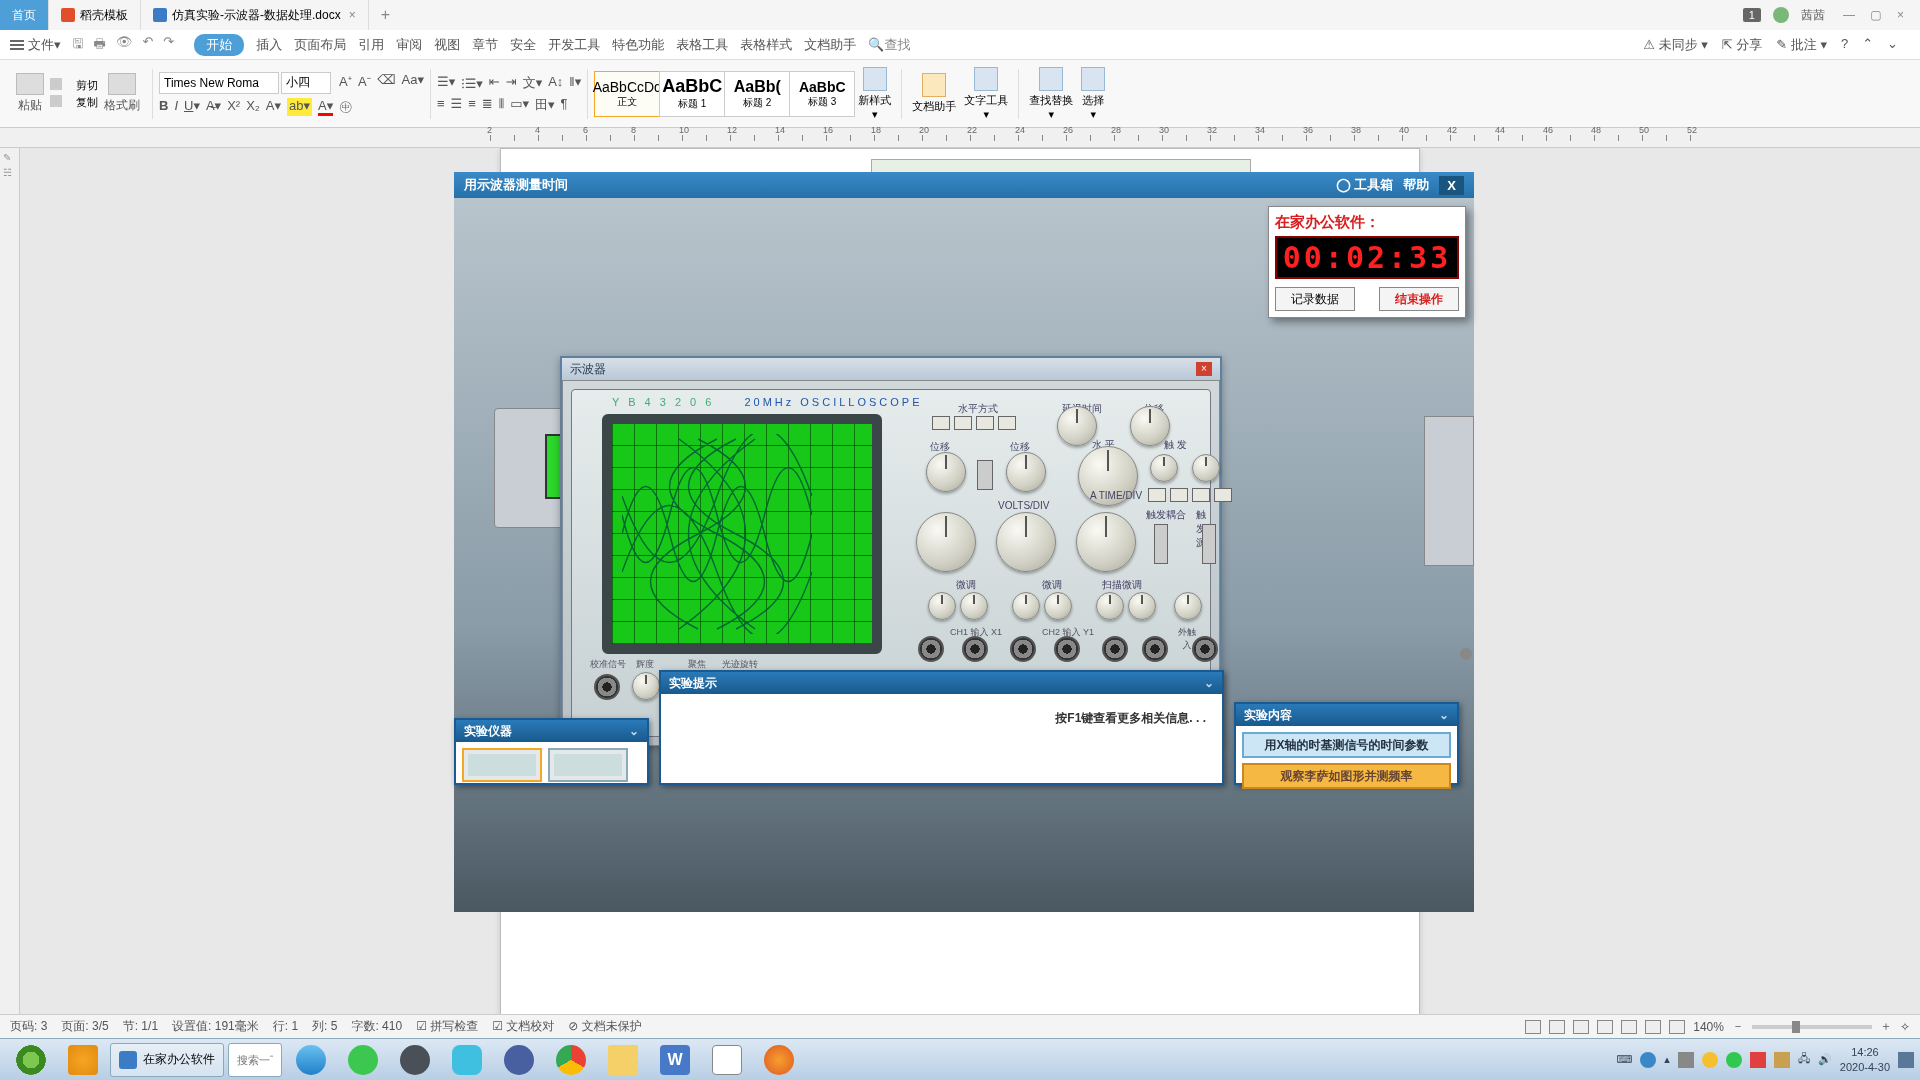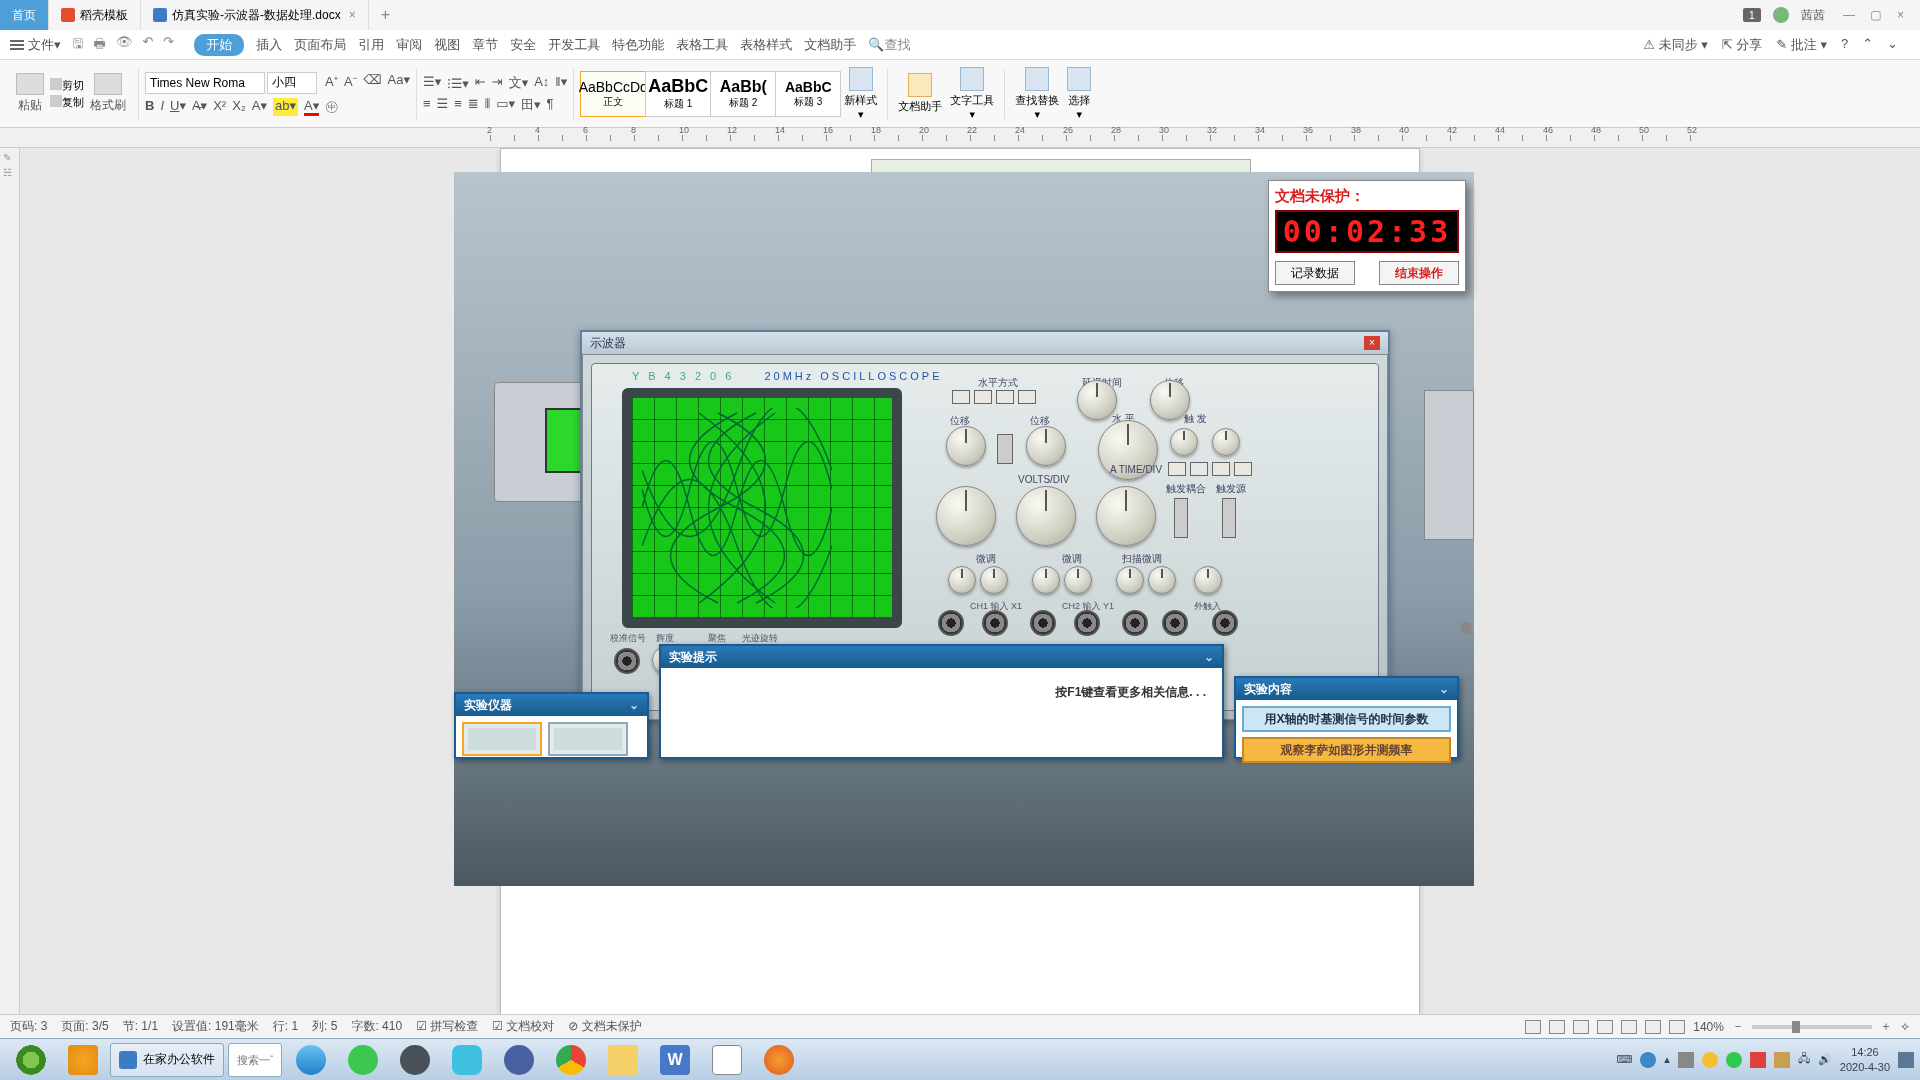--- a/index.html
+++ b/index.html
@@ -28,21 +28,21 @@
 .menu-pill { background: #4e9ed8; color: #fff; padding: 2px 12px; border-radius: 10px; }
 .menu-item { color: #555; }
 .menu-search { display: flex; align-items: center; color: #888; }
 .menu-right { margin-left: auto; display: flex; gap: 14px; color: #555; }
 
 
 .ribbon { height: 68px; background: #f8f8f8; border-bottom: 1px solid #ccc; display: flex; align-items: center; padding: 0 10px; font-size: 12px; }
 .rib-group { display: flex; flex-direction: column; align-items: center; justify-content: center; margin: 0 6px; color: #555; }
 .rib-big-icon { width: 28px; height: 22px; background: #ddd; border: 1px solid #bbb; margin-bottom: 2px; }
 .rib-small { display: flex; flex-direction: column; gap: 2px; font-size: 11px; }
-.rib-small span { display: flex; align-items: flex-start; gap: 0; font-family: Liberation Mono, monospace; }
+.rib-small span { display: flex; align-items: flex-start; gap: 14px; font-family: Liberation Mono, monospace; }
 .rib-small i { width: 12px; height: 12px; background: #ccc; display: inline-block; }
 .rib-sep { width: 1px; height: 50px; background: #ddd; margin: 0 6px; }
 .font-box { display: flex; gap: 2px; }
 .font-box select, .font-box input { height: 22px; border: 1px solid #ccc; font-size: 12px; padding: 0 4px; background: #fff; }
 .font-name { width: 120px; }
 .font-size { width: 50px; }
 .font-btns { display: flex; gap: 6px; margin-top: 4px; color: #555; }
 .font-btns span { font-size: 13px; cursor: pointer; }
 .style-box { display: flex; }
 .style-item { border: 1px solid #ccc; width: 66px; height: 46px; display: flex; flex-direction: column; align-items: center; justify-content: center; font-size: 10px; background: #fff; margin-right: -1px; }
@@ -83,21 +83,21 @@
 
 
 .timer-panel { position: absolute; right: 8px; top: 8px; width: 198px; background: #fff; border: 1px solid #888; box-shadow: 4px 4px 8px rgba(0,0,0,0.4); padding: 6px; }
 .timer-title { color: #d82020; font-size: 15px; font-weight: bold; margin-bottom: 4px; }
 .timer-display { background: #000; border: 2px solid #800; color: #ff2020; font-family: "DS-Digital", monospace; font-size: 30px; text-align: center; padding: 2px 0; letter-spacing: 3px; font-weight: bold; }
 .timer-btns { display: flex; gap: 24px; margin-top: 8px; }
 .timer-btns button { flex: 1; height: 24px; font-size: 12px; border: 1px solid #888; background: #f4f4f4; cursor: pointer; }
 .timer-btns button.red { color: #d82020; font-weight: bold; }
 
 
-.oscwin { position: absolute; left: 126px; top: 158px; width: 810px; height: 390px; background: #e0e4e6; border: 2px solid #6080a0; box-shadow: 0 2px 8px rgba(0,0,0,0.3); }
+.oscwin { position: absolute; left: 106px; top: 158px; width: 662px; height: 390px; background: #e0e4e6; border: 2px solid #6080a0; box-shadow: 0 2px 8px rgba(0,0,0,0.3); }
 .oscwin-title { height: 22px; background: linear-gradient(#d8e0e8, #b8c8d8); display: flex; align-items: center; padding: 0 8px; font-size: 12px; color: #234; }
 .oscwin-title .close { margin-left: auto; width: 16px; height: 14px; background: #d04030; color: #fff; text-align: center; font-size: 10px; line-height: 14px; cursor: pointer; }
 .oscwin-body { height: 366px; background: linear-gradient(#d0d8da, #b8c2c6); border: 1px solid #888; margin: 0; position: relative; }
 .osc-device { position: absolute; inset: 8px; background: linear-gradient(#e6ecec, #c6d0d2); border: 1px solid #778; border-radius: 4px; padding-left: 48px; }
 .osc-label-bar { position: absolute; left: 40px; top: 6px; font-size: 11px; color: #4a7; letter-spacing: 3px; }
 .osc-label-bar .mhz { color: #25a; margin-left: 30px; }
 .osc-screen { position: absolute; left: 30px; top: 24px; width: 280px; height: 240px; background: #0a4a0a; border: 10px solid #3a4648; border-radius: 6px; }
 .osc-screen-inner { position: absolute; inset: 0; background:
   repeating-linear-gradient(0deg, rgba(0,60,0,0.6) 0 1px, transparent 1px 22px),
   repeating-linear-gradient(90deg, rgba(0,60,0,0.6) 0 1px, transparent 1px 22px),
@@ -375,29 +375,37 @@
       <span>✎</span>
       <span>☵</span>
     </div>
   <div class="page page1">
     <div class="page-img">
       <div class="page-grid"></div>
     </div>
   </div>
 
   <div class="sim">
+    <div class="sim-header">
+      <span>用示波器测量时间</span>
+      <div class="sim-header-right">
+        <span>◯ <span>工具箱</span></span>
+        <span>帮助</span>
+        <span class="close">X</span>
+      </div>
+    </div>
     <div class="sim-body">
       <div class="bg-oscillo">
           <div class="scrn"></div>
         </div>
       <div class="bg-box2"></div>
       <div class="scroll-knob"></div>
 
       <div class="timer-panel">
-        <div class="timer-title">文档未保护：</div>
+        <div class="timer-title">在家办公软件：</div>
         <div class="timer-display">00:02:33</div>
         <div class="timer-btns">
           <button>记录数据</button>
           <button class="red">结束操作</button>
         </div>
       </div>
 
       <div class="oscwin">
         <div class="oscwin-title">
           <span>示波器</span>

